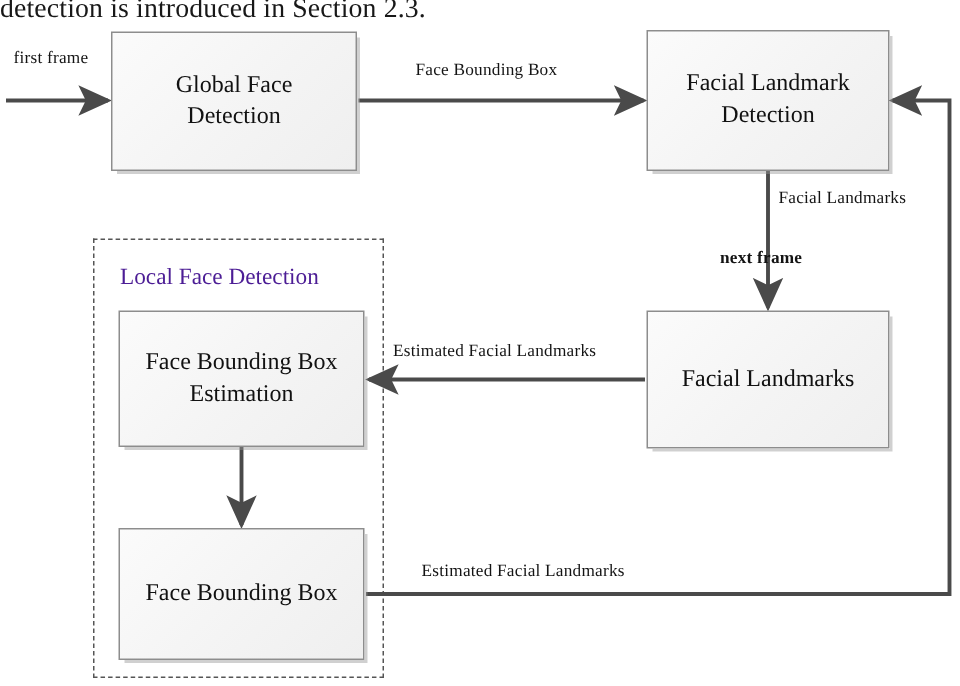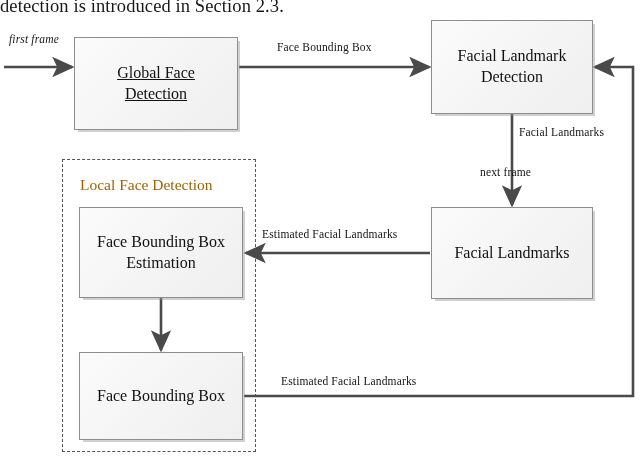--- a/index.html
+++ b/index.html
@@ -22,21 +22,21 @@
   }
 
   .dashed-group {
     position: absolute;
     border: 1.6px dashed #555;
     background: transparent;
   }
   .group-title {
     position: absolute;
     font-size: 15.5px;
-    color: #a16207;
+    color: #4c1d95;
     white-space: nowrap;
   }
 
   .node {
     position: absolute;
     background: linear-gradient(135deg,#fbfbfb 0%,#f4f4f4 55%,#efefef 100%);
     border: 1.3px solid #8d8d8d;
     box-shadow: 3px 3px 0 -1px rgba(150,150,150,0.45);
     display: flex;
     align-items: center;
@@ -84,33 +84,33 @@
 
     <line class="wire" x1="512" y1="114" x2="512" y2="205" marker-end="url(#ar)"></line>
 
     <line class="wire" x1="430" y1="253" x2="246" y2="253" marker-end="url(#ar)"></line>
 
     <line class="wire" x1="161" y1="298" x2="161" y2="350" marker-end="url(#ar)"></line>
 
     <path class="wire" d="M 244 396 L 633 396 L 633 67 L 595 67" marker-end="url(#ar)"></path>
   </svg>
 
-  <div class="edge-label" style="left:9px; top:33px;font-style:italic;">first frame</div>
+  <div class="edge-label" style="left:9px; top:33px;">first frame</div>
 
   <div class="edge-label" style="left:277px; top:41px;">Face Bounding Box</div>
 
   <div class="edge-label" style="left:519px; top:126px;">Facial Landmarks</div>
 
-  <div class="edge-label" style="left:480px; top:166px;">next frame</div>
+  <div class="edge-label" style="left:480px; top:166px;font-weight:bold;">next frame</div>
 
   <div class="edge-label" style="left:262px; top:228px;">Estimated Facial Landmarks</div>
 
   <div class="edge-label" style="left:281px; top:375px;">Estimated Facial Landmarks</div>
 
-  <div class="node" style="left:74px; top:37px; width:164px; height:93px;text-decoration:underline;">
+  <div class="node" style="left:74px; top:21px; width:164px; height:93px;">
     <div>
       <span>Global Face</span>
       <span>Detection</span>
     </div>
   </div>
 
   <div class="node" style="left:431px; top:20px; width:162px; height:94px;">
     <div>
       <span>Facial Landmark</span>
       <span>Detection</span>

